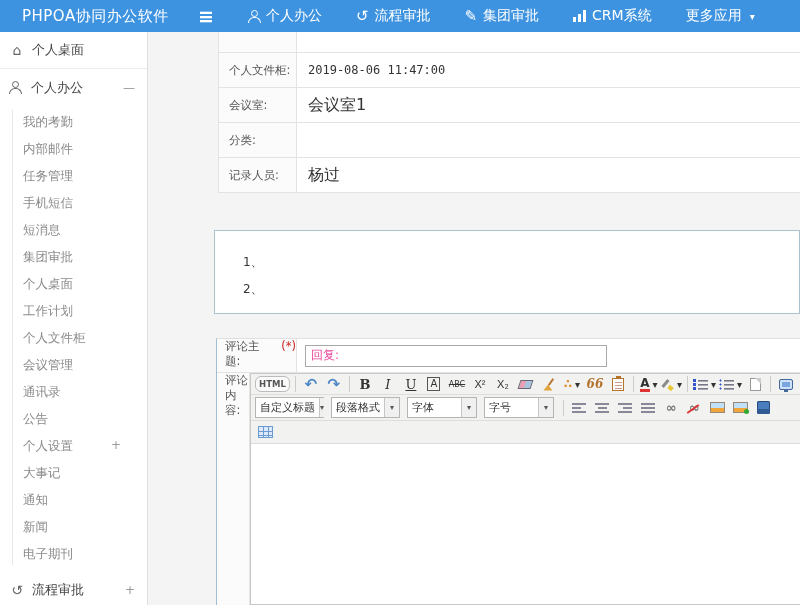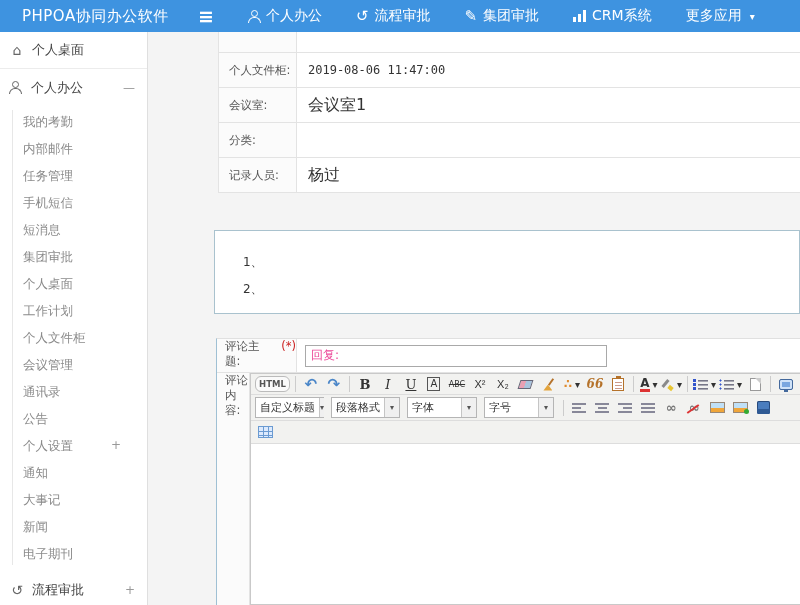--- a/index.html
+++ b/index.html
@@ -182,22 +182,22 @@
       <span class="child">个人桌面</span>
       <span class="child">工作计划</span>
       <span class="child">个人文件柜</span>
       <span class="child">会议管理</span>
       <span class="child">通讯录</span>
       <span class="child">公告</span>
       <span class="child">
         <span>个人设置</span>
         <span class="toggle">+</span>
       </span>
+      <span class="child">大事记</span>
       <span class="child">通知</span>
-      <span class="child">大事记</span>
       <span class="child">新闻</span>
       <span class="child">电子期刊</span>
     </div>
     <div class="side-item">
       <span class="side-icon">↺</span>
       <span>流程审批</span>
       <span class="toggle">+</span>
     </div>
   </aside>
 

